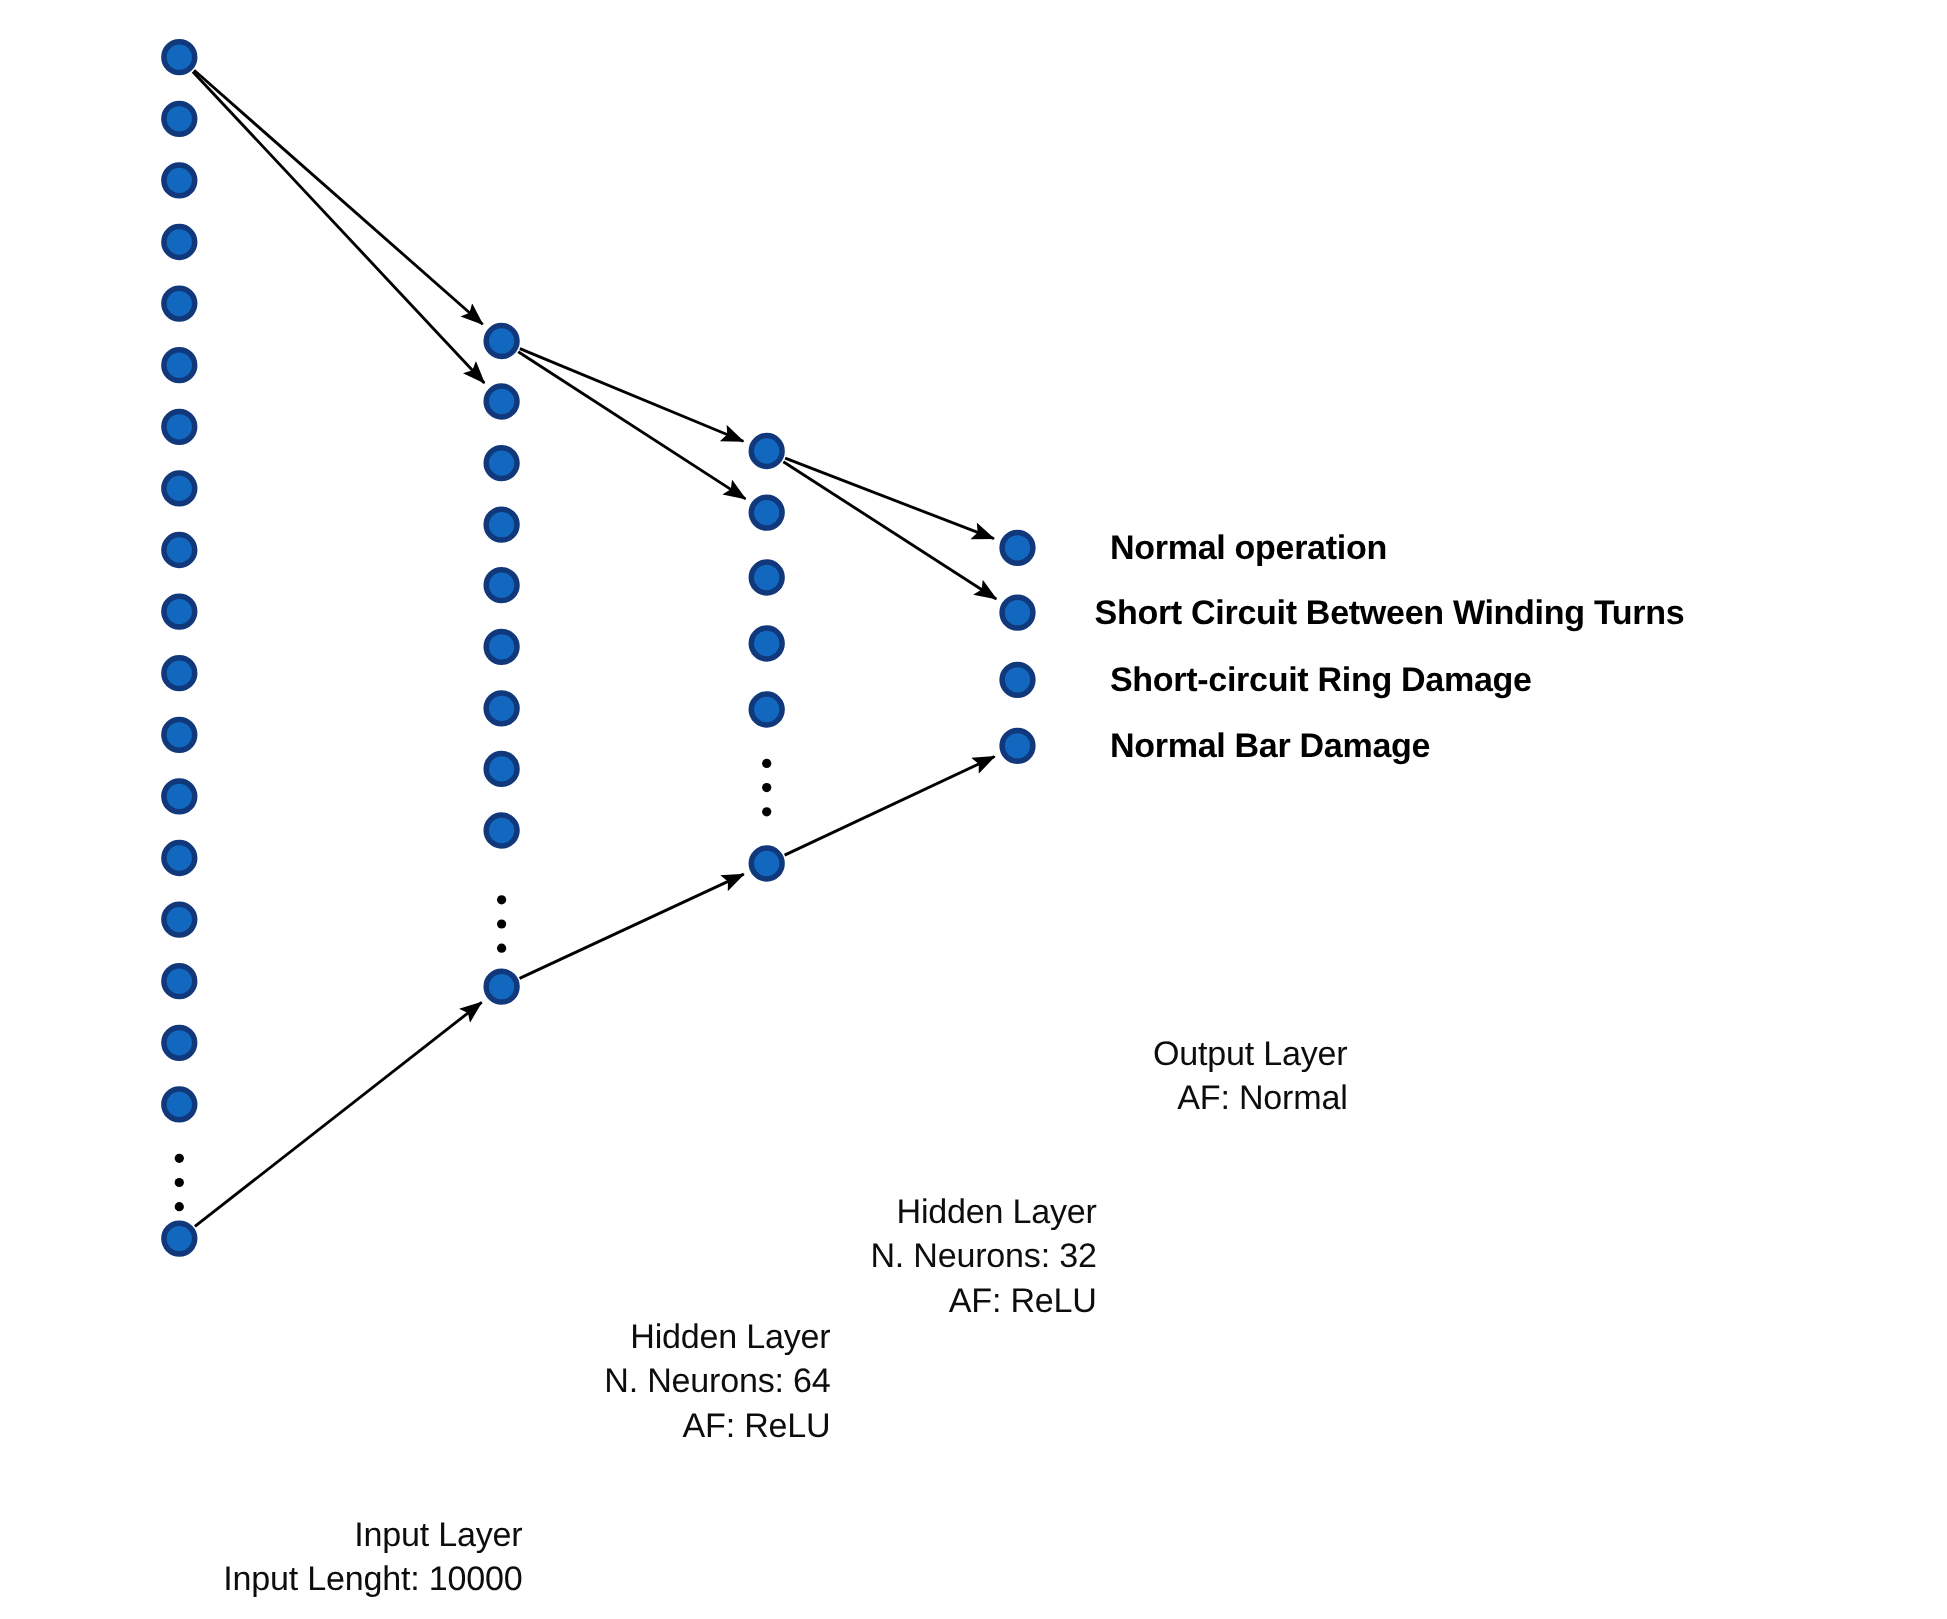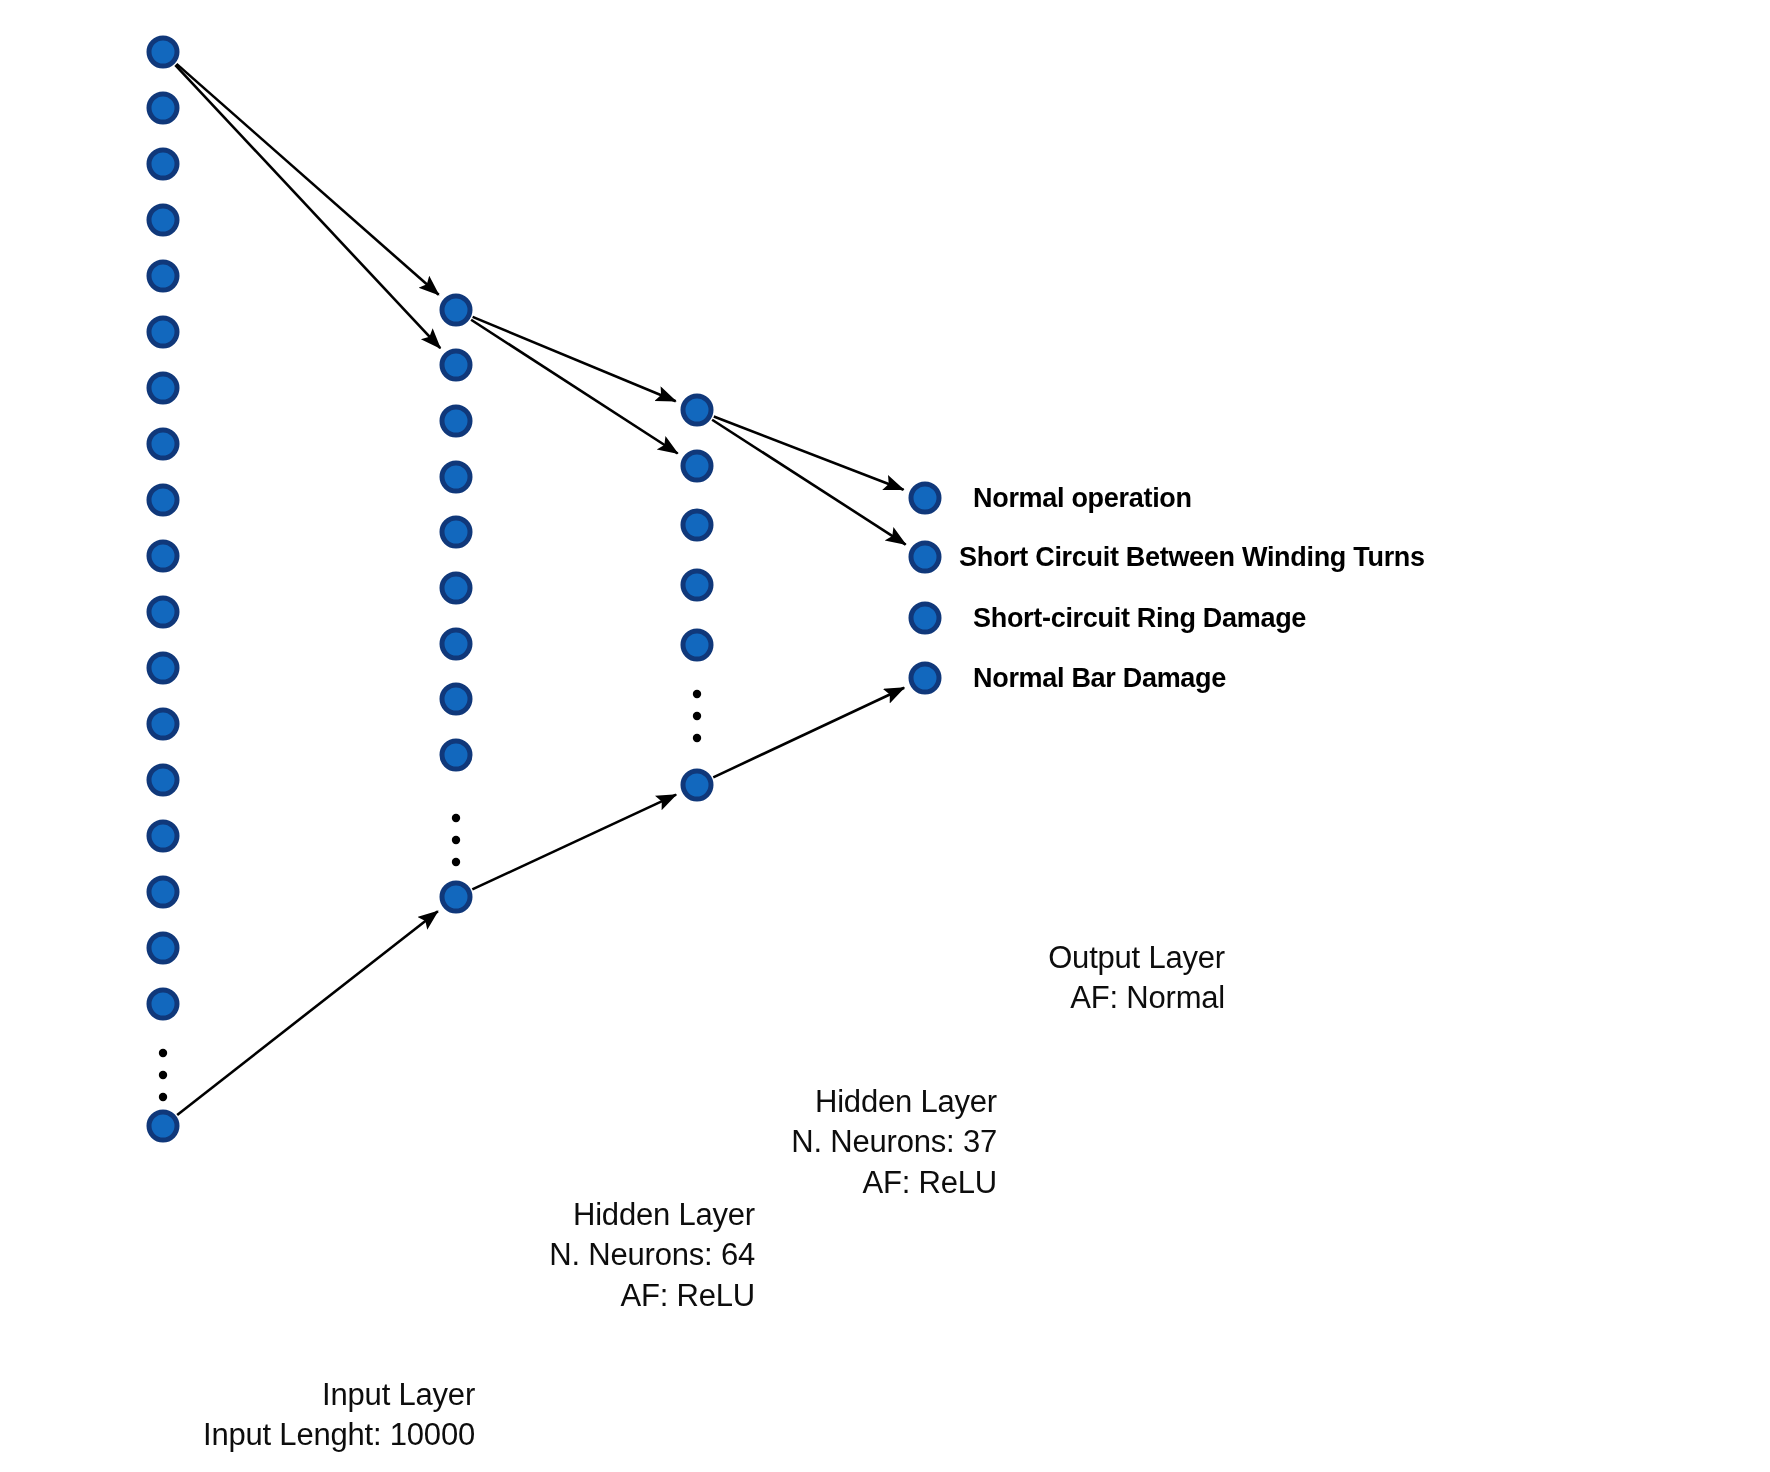--- a/index.html
+++ b/index.html
@@ -33,25 +33,26 @@
     font-size: 31px;
     line-height: 1.30;
     color: #0d0d0d;
     white-space: nowrap;
     letter-spacing: -0.2px;
   }
   .class-label {
     position: absolute;
     font-family: "Liberation Sans", sans-serif;
     font-weight: bold;
-    font-size: 27px;
+    font-size: 31px;
     color: #000000;
     white-space: nowrap;
     letter-spacing: -0.3px;
     transform: translateY(-50%);
+    margin-left: 36px;
   }
 </style>
 </head>
 <body>
 
 <div id="canvas">
 
   <svg id="net-svg" viewBox="0 0 1770 1472" xmlns="http://www.w3.org/2000/svg">
     <defs>
       <marker id="arrowhead" markerWidth="9" markerHeight="9" refX="7.6" refY="3.1" orient="auto" markerUnits="strokeWidth">
@@ -129,21 +130,21 @@
   </div>
 
   <div class="layer-caption" id="cap-h1" style="left: 155px; top: 1195px; width: 600px;">
     <div>Hidden Layer</div>
     <div>N. Neurons: 64</div>
     <div>AF: ReLU</div>
   </div>
 
   <div class="layer-caption" id="cap-h2" style="left: 397px; top: 1082px; width: 600px;">
     <div>Hidden Layer</div>
-    <div>N. Neurons: 37</div>
+    <div>N. Neurons: 32</div>
     <div>AF: ReLU</div>
   </div>
 
   <div class="layer-caption" id="cap-out" style="left: 625px; top: 938px; width: 600px;">
     <div>Output Layer</div>
     <div>AF: Normal</div>
   </div>
 
   <div class="class-label" id="lbl0" style="left: 973px; top: 498px;">Normal operation</div>
   <div class="class-label" id="lbl1" style="left: 959px; top: 557px;">Short Circuit Between Winding Turns</div>

